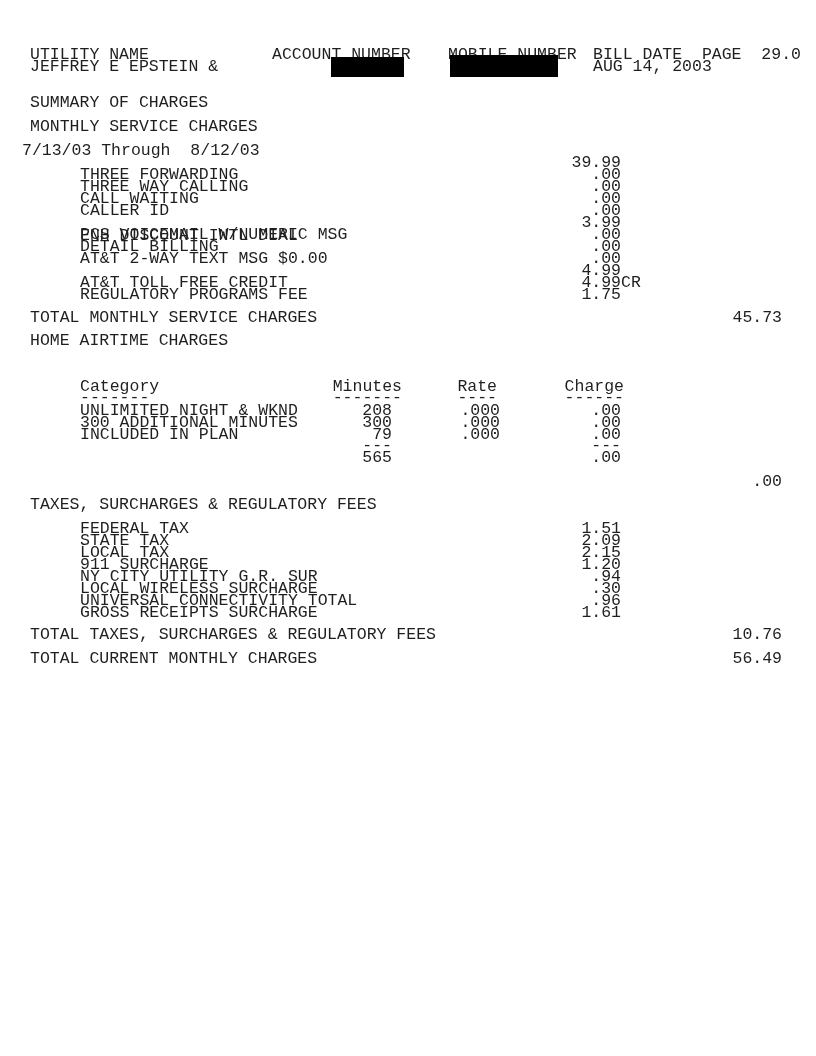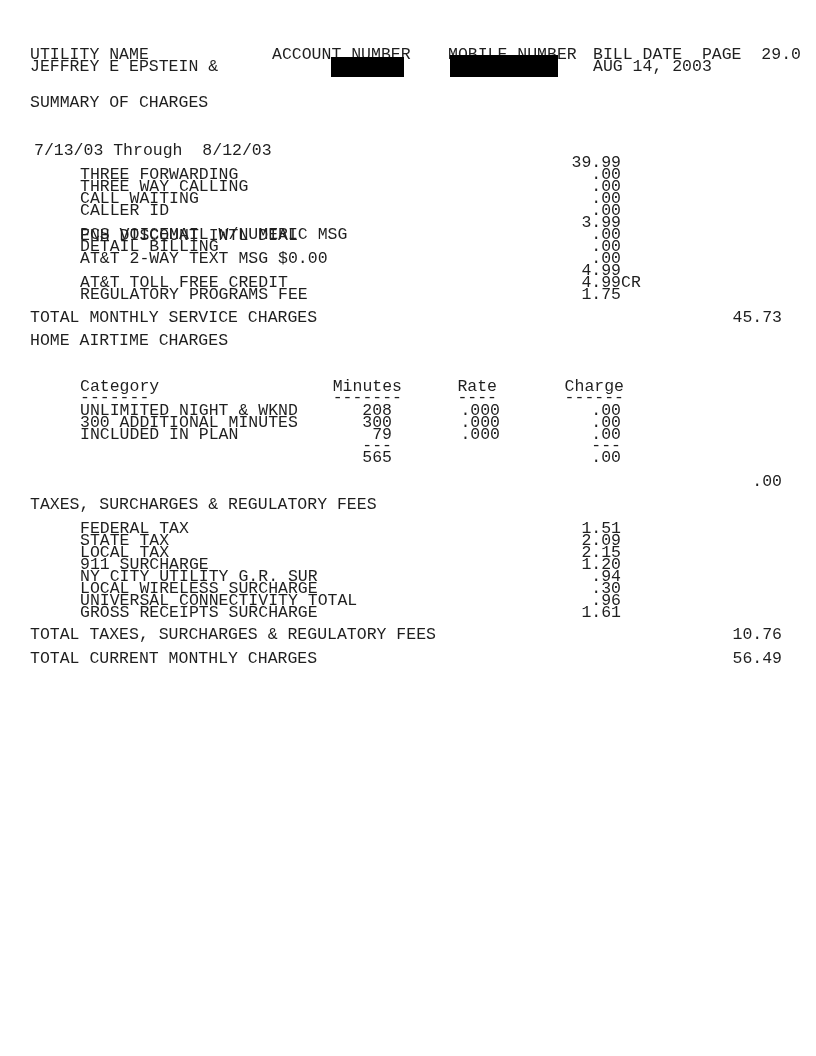--- a/index.html
+++ b/index.html
@@ -29,21 +29,22 @@
   <span class="t" style="top:47px;left:272px">ACCOUNT NUMBER</span>
   <span class="t" style="top:47px;left:448px">MOBILE NUMBER</span>
   <span class="t" style="top:47px;left:593px">BILL DATE  PAGE  29.0</span>
   <span class="t" style="top:59px;left:30px">JEFFREY E EPSTEIN &amp;</span>
   <span class="t" style="top:59px;left:593px">AUG 14, 2003</span>
   <div class="redact" style="top:57px;left:331px;width:73px;height:20px"></div>
   <div class="redact" style="top:55px;left:450px;width:108px;height:22px"></div>
 
   <span class="t" style="top:95px;left:30px">SUMMARY OF CHARGES</span>
 
-  <span class="t" style="top:143px;left:34px">7/13/03 Through  8/12/03</span>
+  <span class="t" style="top:119px;left:30px">MONTHLY SERVICE CHARGES</span>
+  <span class="t" style="top:143px;left:22px">7/13/03 Through  8/12/03</span>
 
   <span class="r amt" style="top:155px">39.99</span>
   <span class="t" style="top:167px;left:80px">THREE FORWARDING</span>
   <span class="r amt" style="top:167px">.00</span>
   <span class="t" style="top:179px;left:80px">THREE WAY CALLING</span>
   <span class="r amt" style="top:179px">.00</span>
   <span class="t" style="top:191px;left:80px">CALL WAITING</span>
   <span class="r amt" style="top:191px">.00</span>
   <span class="t" style="top:203px;left:80px">CALLER ID</span>
   <span class="r amt" style="top:203px">.00</span>

